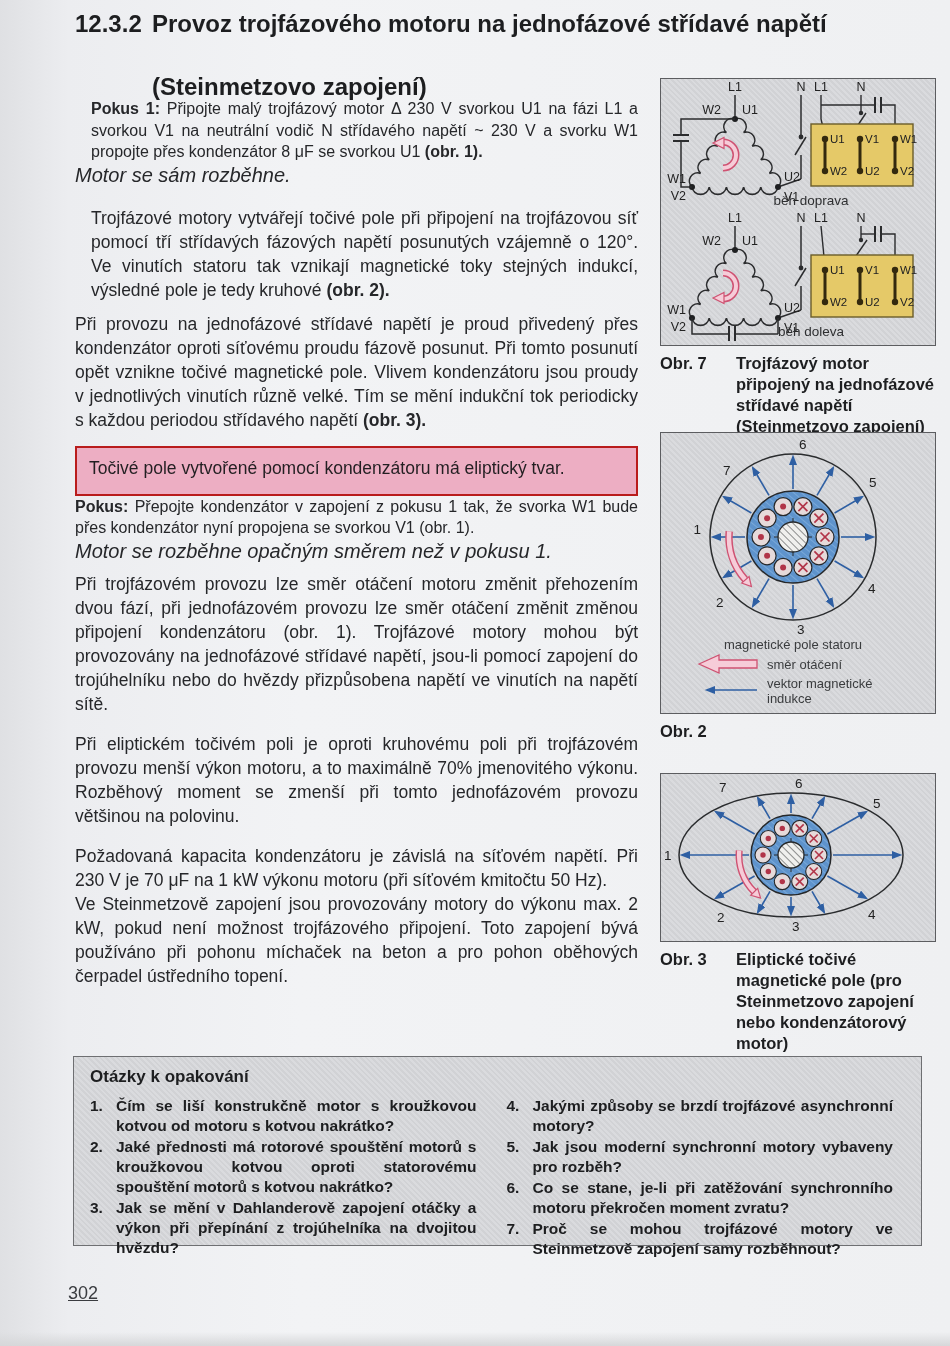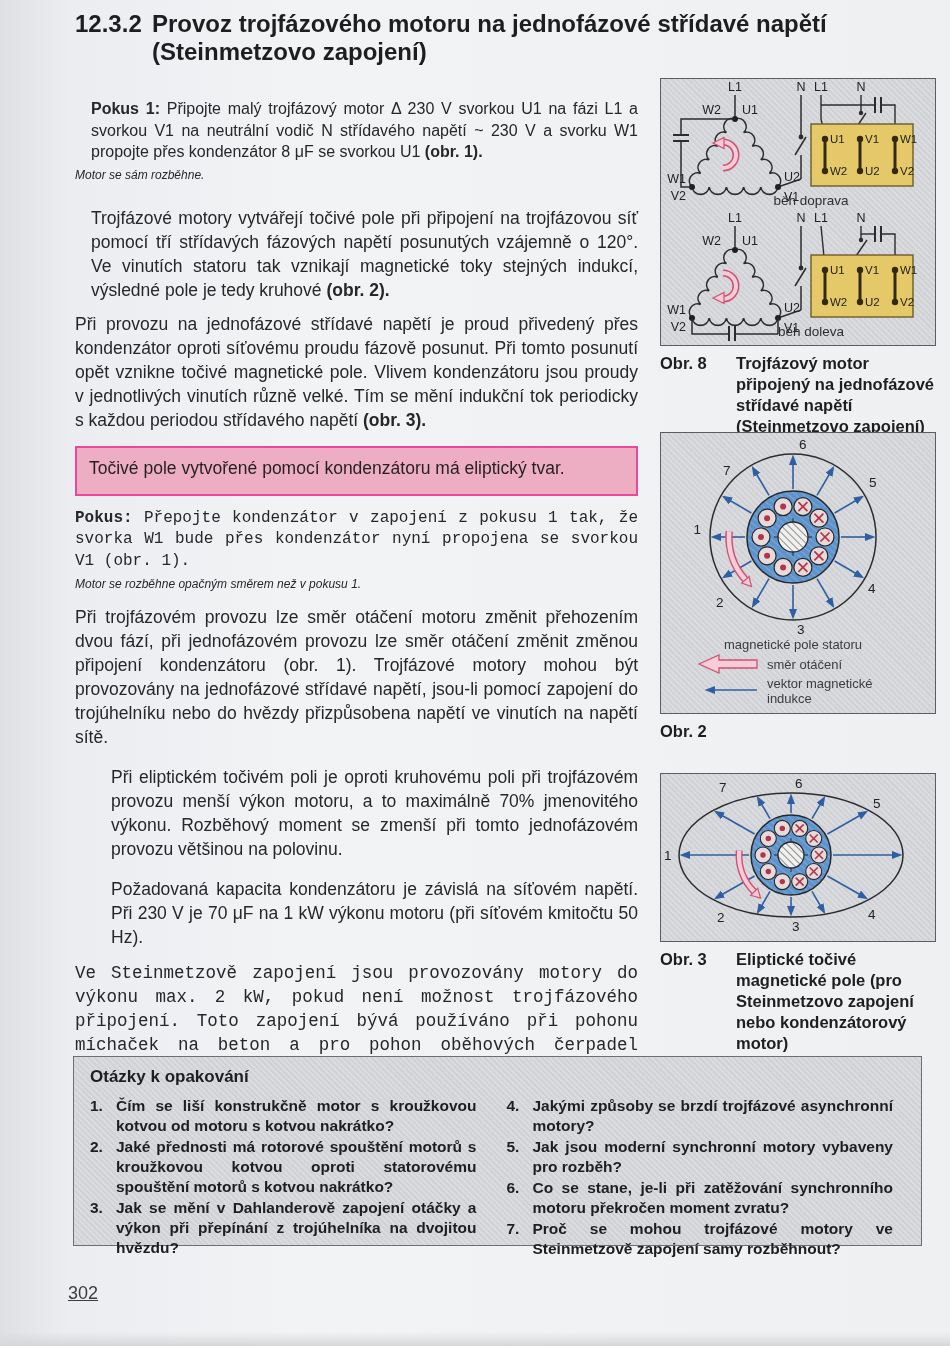--- a/index.html
+++ b/index.html
@@ -8,30 +8,30 @@
     background:linear-gradient(90deg,#dfe0e3 0px,#ecedf0 68px,#f2f3f5 300px,#eff0f2 100%);
     font-family:"Liberation Sans", sans-serif;color:#26272a;
   }
   .scan-bottom{position:absolute;left:0;bottom:0;width:100%;height:14px;
     background:linear-gradient(180deg,rgba(0,0,0,0) 0%,#d6d7d9 100%);}
   
   .heading{position:absolute;left:75px;top:10px;width:820px;font-weight:bold;
     font-size:24px;line-height:28px;color:#1d1e20;}
   .heading .row{display:flex;}
   .heading .num{width:77px;flex:0 0 77px;}
-  .heading .sub{padding-left:77px;}
+  .heading .sub{padding-left:77px;margin-top:35px;}
   
   .bodycol{position:absolute;left:75px;top:78px;width:563px;}
   p{margin:0;text-align:justify;}
   .pokus{font-size:16px;line-height:21.5px;}
   .pokus b{font-weight:bold;}
-  .result{font-size:12px;line-height:21px;font-style:italic;margin-top:2px;text-align:left;}
+  .result{font-size:20px;line-height:21px;font-style:italic;margin-top:2px;text-align:left;}
   .bodytext{font-size:17.5px;line-height:24px;}
-  .mt20{margin-top:20px;margin-left:16px;} .mt18{margin-top:10px;} .mt16{margin-top:16px;margin-left:36px;} .mt12{margin-top:12px;font-family:Liberation Mono, monospace;}
-  .highlight{margin-top:14px;border:2px solid #ec4899;background:#edaec3;
+  .mt20{margin-top:20px;margin-left:16px;} .mt18{margin-top:10px;} .mt16{margin-top:16px;} .mt12{margin-top:0;}
+  .highlight{margin-top:14px;border:2px solid #b91c1c;background:#edaec3;
     padding:8px 12px 14px 12px;font-size:17.5px;line-height:24px;color:#231f22;}
   
   .figcol{position:absolute;left:660px;top:78px;width:276px;}
   .figblock{position:absolute;left:0;width:276px;}
   .figbox{border:1.5px solid #5c5d60;
     background:repeating-linear-gradient(45deg,#dadbde 0px,#dadbde 2px,#d1d2d5 2px,#d1d2d5 4px);}
   .figcap{display:flex;margin-top:7px;font-weight:bold;font-size:16.5px;line-height:21px;color:#1d1e20;}
   .figcap .lbl{flex:0 0 56px;}
   .figcap .txt{flex:1;margin-left:20px;}
   svg text{font-family:"Liberation Sans", sans-serif;}
@@ -219,21 +219,21 @@
               <text x="169" y="96">W2</text>
               <text x="204" y="96">U2</text>
               <text x="239" y="96">V2</text>
             </g>
           </g>
           <text x="150" y="126" font-size="13.5" text-anchor="middle" fill="#2e2f31">běh doleva</text>
         </g>
       </svg>
     </div>
     <div class="figcap">
-      <span class="lbl">Obr. 8</span>
+      <span class="lbl">Obr. 7</span>
       <span class="txt">Trojfázový motor připojený na jednofázové střídavé napětí (Steinmetzovo zapojení)</span>
     </div>
   </div>
 
   <div class="figblock" style="top:354px;">
     <div class="figbox">
       <svg width="273" height="276" viewBox="0 0 273 276">
         <defs>
           <pattern id="bh2" width="5" height="5" patternUnits="userSpaceOnUse" patternTransform="rotate(40)">
             <rect width="5" height="5" fill="#5e93cc"></rect>

